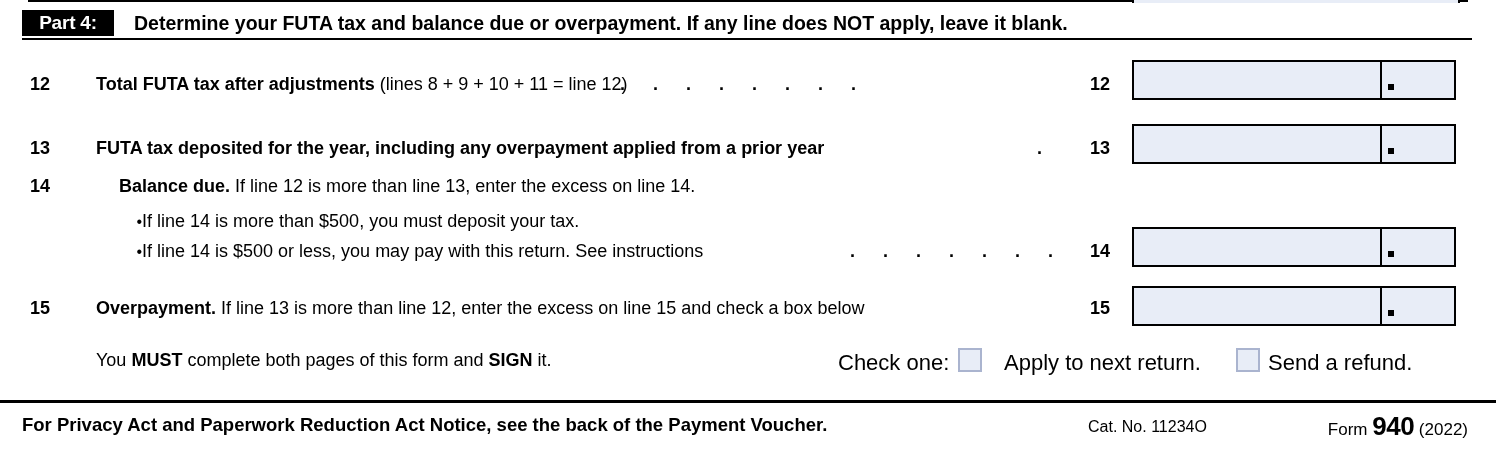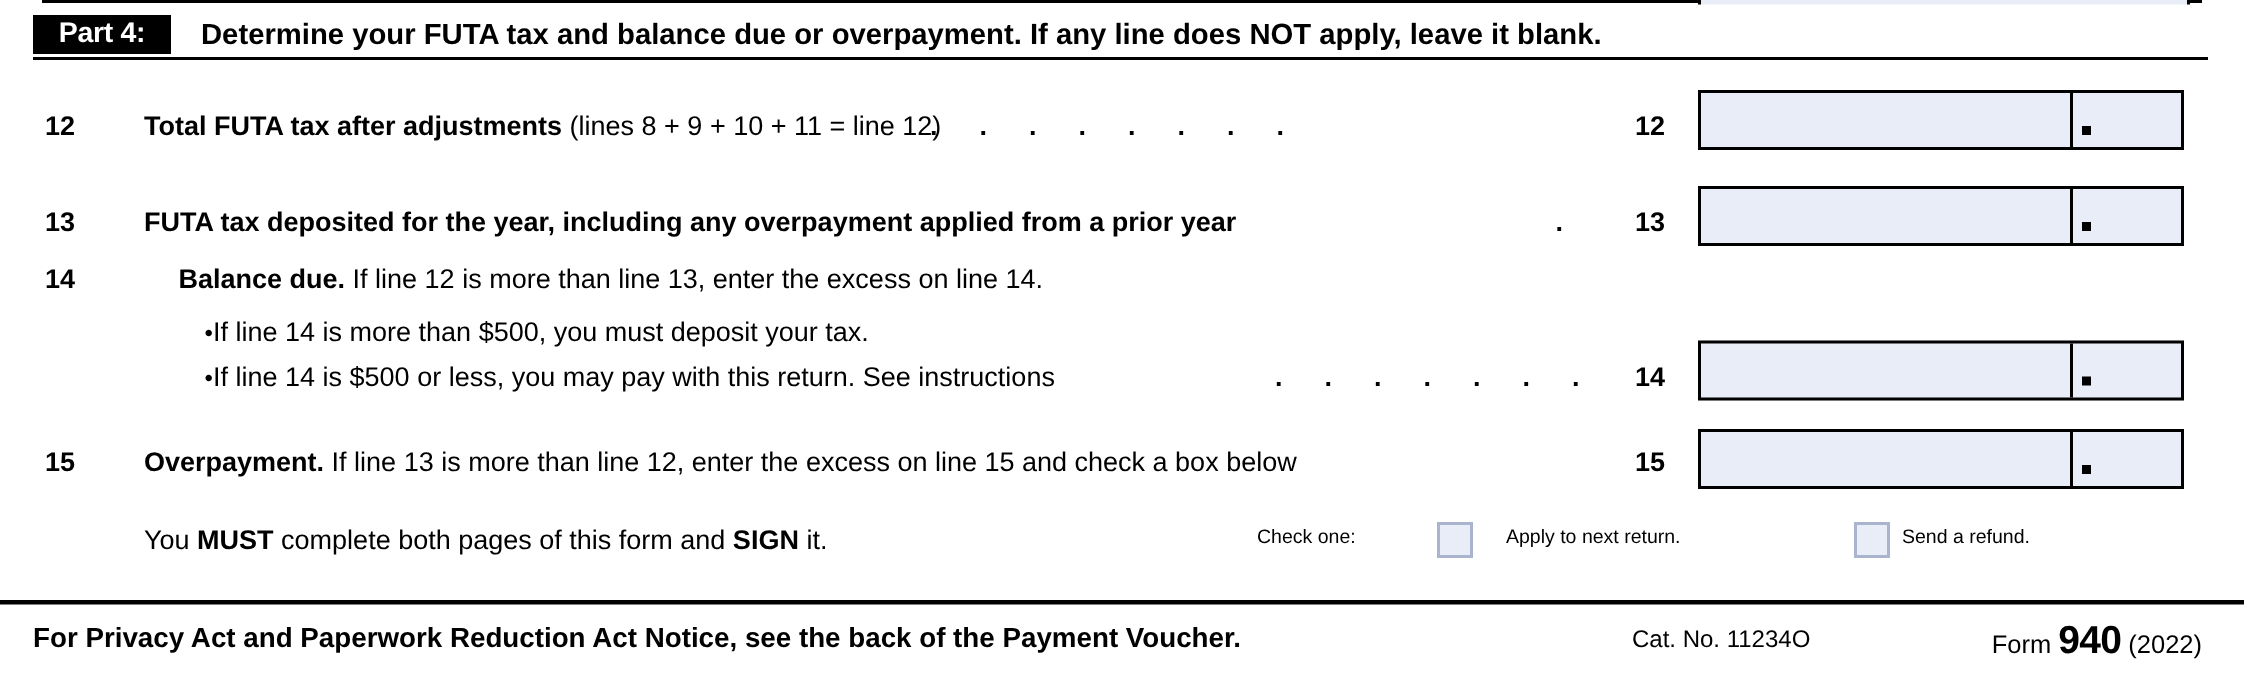--- a/index.html
+++ b/index.html
@@ -140,21 +140,21 @@
   }
   .bullet .dot-glyph {
     display: inline-block;
     width: 22px;
     font-size: 16px;
   }
 
   
   .check-label {
     position: absolute;
-    font-size: 13px;
+    font-size: 22px;
     white-space: nowrap;
   }
   .checkbox {
     position: absolute;
     width: 24px;
     height: 24px;
     border: 2px solid #aab4cf;
     background: #e8edf7;
     box-sizing: border-box;
   }

